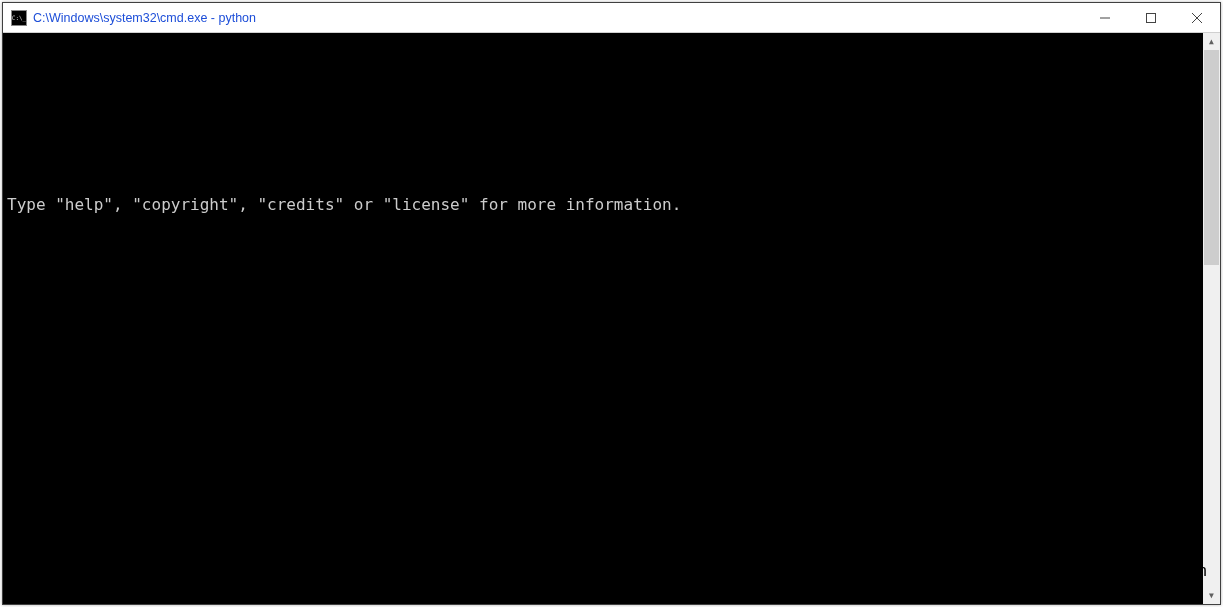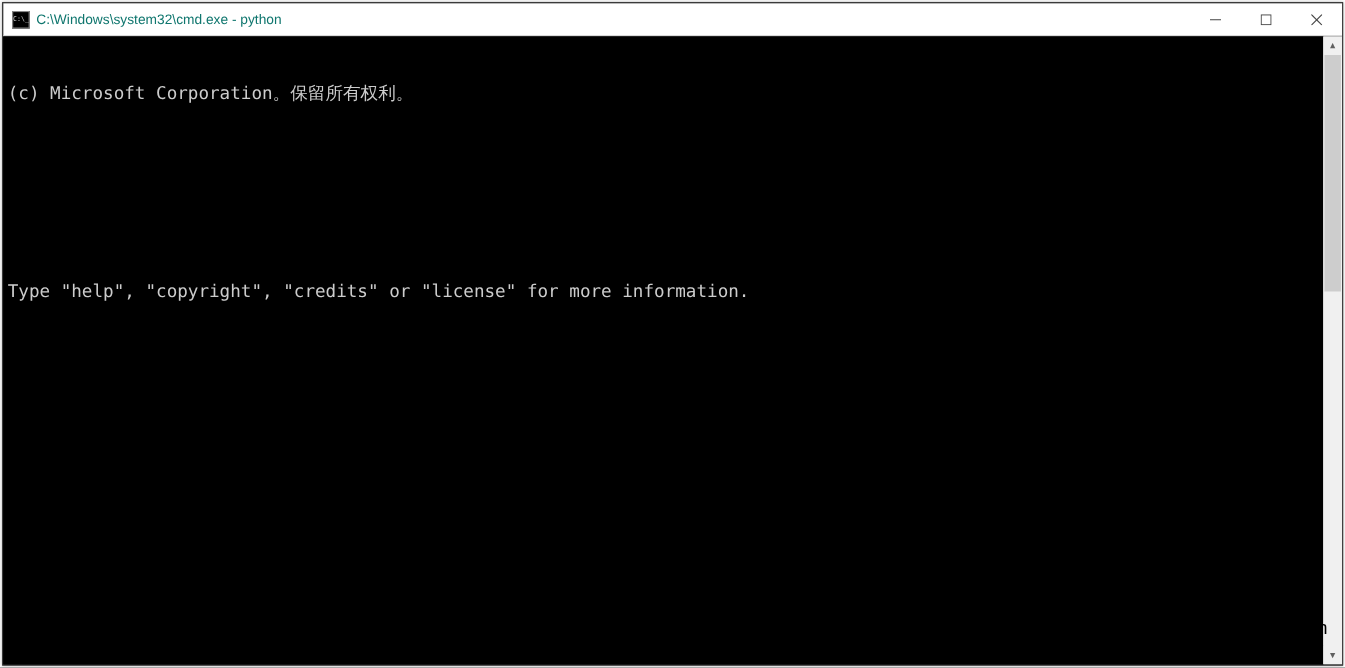--- a/index.html
+++ b/index.html
@@ -52,21 +52,21 @@
     .titlebar-icon::after {
       content: "C:\\_";
       color: #ccc;
       font-size: 6px;
       font-family: monospace;
       line-height: 1;
     }
     
     .titlebar-text {
       font-size: 12.5px;
-      color: #0f766e;
+      color: #1d4ed8;
       flex: 1;
     }
     
     .window-controls {
       display: flex;
       height: 100%;
     }
     
     .window-control {
       width: 46px;
@@ -166,21 +166,20 @@
       <div class="window-control">
         <svg viewBox="0 0 10 10">
             <line x1="0" y1="0" x2="10" y2="10" stroke="currentColor" stroke-width="1"></line>
             <line x1="10" y1="0" x2="0" y2="10" stroke="currentColor" stroke-width="1"></line>
           </svg>
       </div>
     </div>
   </div>
 
   <div class="terminal">
-    <div class="terminal-line">(c) Microsoft Corporation。保留所有权利。</div>
     <div class="terminal-line"></div>
     <div class="terminal-line"></div>
     <div class="terminal-line">Type "help", "copyright", "credits" or "license" for more information.</div>
     
     
     
     
     <div class="scrollbar">
       <div class="scrollbar-button">▲</div>
       <div class="scrollbar-track">

